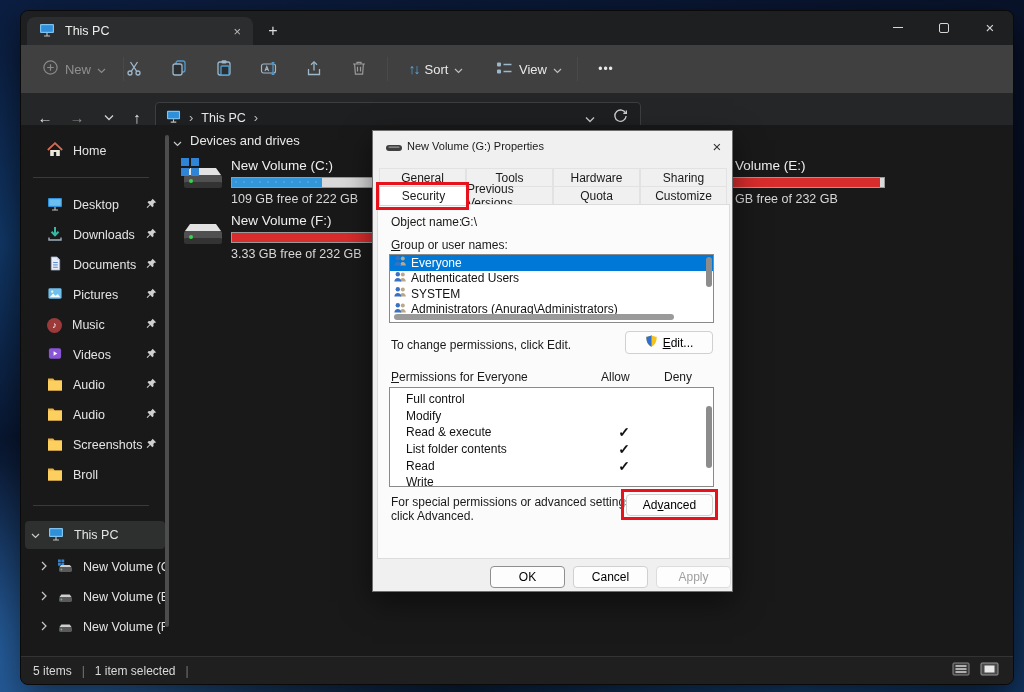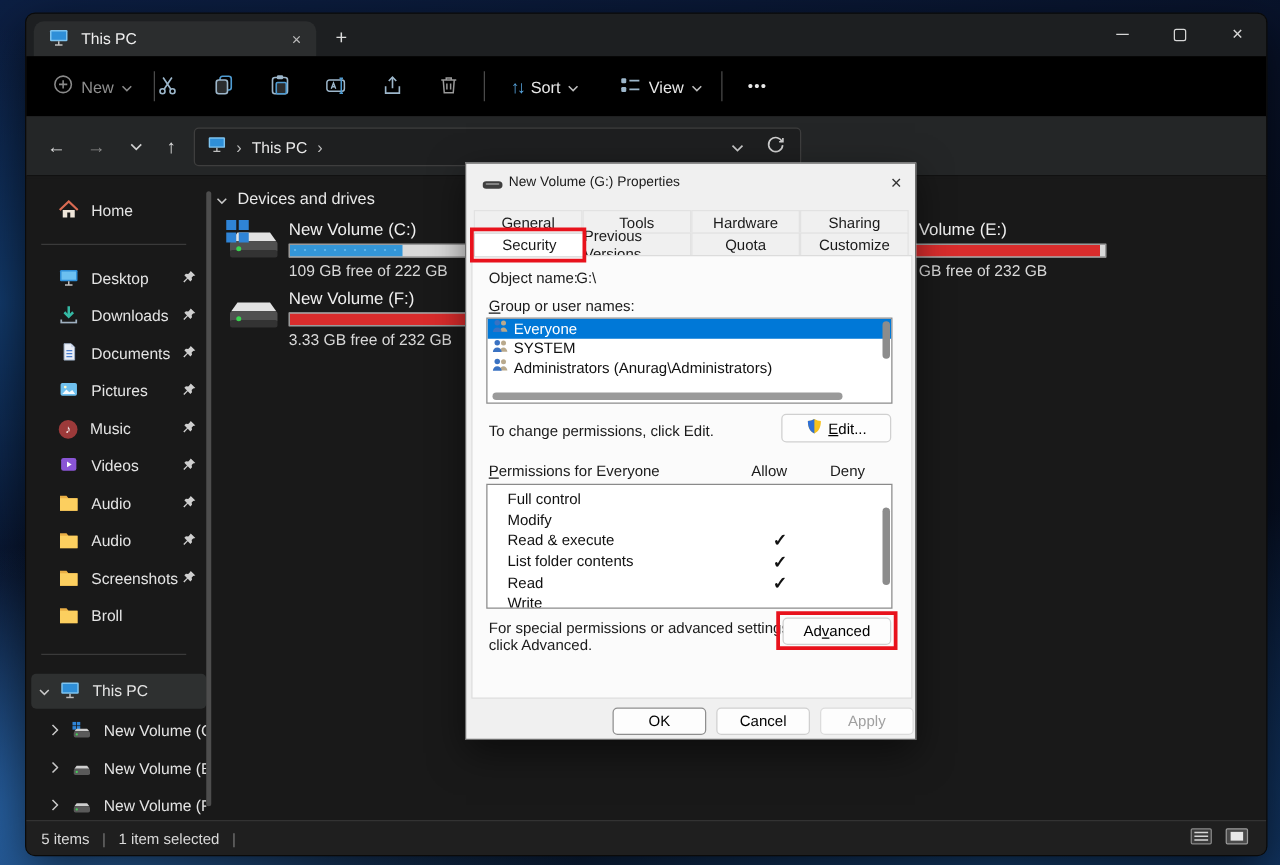--- a/index.html
+++ b/index.html
@@ -12,27 +12,27 @@
       linear-gradient(155deg,#0c1f43 0%,#081229 45%,#060d1e 70%,#0a1c3c 100%);}
   .abs{position:absolute}
   .win{position:absolute;left:20px;top:10px;width:994px;height:675px;border-radius:8px;
     background:#191919;box-shadow:0 14px 40px rgba(0,0,0,.65);overflow:hidden;border:1px solid #0a0a0a}
   .tabbar{position:absolute;left:0;top:0;width:100%;height:34px;background:#1d1f21}
   .tab{position:absolute;left:6px;top:6px;width:226px;height:28px;background:#2b2d2e;border-radius:8px 8px 0 0;
     display:flex;align-items:center;color:#eee;font-size:12.5px}
   .tabplus{position:absolute;left:240px;top:8px;width:24px;height:24px;display:flex;align-items:center;justify-content:center;color:#ddd;font-size:16px}
   .wctrls{position:absolute;right:0;top:0;height:33px;display:flex}
   .wc{width:46px;height:33px;display:flex;align-items:center;justify-content:center;color:#d6d6d6;font-size:13px}
-  .toolbar{position:absolute;left:0;top:34px;width:100%;height:48px;background:#000000}
+  .toolbar{position:absolute;left:0;top:34px;width:100%;height:48px;background:#404040}
   .tbtn{position:absolute;top:8px;height:32px;display:flex;align-items:center;justify-content:center;gap:6px;border-radius:4px;color:#e8e8e8;font-size:13px}
   .tsep{position:absolute;top:12px;width:1px;height:24px;background:#4a4a4a}
   .addr{position:absolute;left:0;top:82px;width:100%;height:48px;background:#242627;border-bottom:1px solid #111}
   .navb{position:absolute;top:10px;width:28px;height:28px;display:flex;align-items:center;justify-content:center;font-size:15px;color:#e0e0e0;border-radius:4px}
   .field{position:absolute;top:9px;height:31px;background:#1e1f20;border:1px solid #3e3e3e;border-radius:4px;display:flex;align-items:center}
-  .body{position:absolute;left:0;top:132px;width:100%;height:517px;background:#191919}
+  .body{position:absolute;left:0;top:114px;width:100%;height:517px;background:#191919}
   .sidebar{position:absolute;left:0;top:0;width:148px;height:100%}
   .sitem{position:absolute;left:4px;width:140px;height:28px;display:flex;align-items:center;color:#e4e4e4;font-size:12.5px;border-radius:4px}
   .sitem .lbl{margin-left:10px;white-space:nowrap;overflow:hidden;flex:1}
   .ssep{position:absolute;left:12px;width:116px;height:1px;background:#3a3a3a}
   .pin{margin-right:8px;flex:none}
   .main{position:absolute;left:148px;top:0;right:0;height:100%}
   .gtxt{color:#e8e8e8;font-size:13px}
   .drivename{position:absolute;color:#efefef;font-size:13.5px;white-space:nowrap}
   .drivefree{position:absolute;color:#d8d8d8;font-size:12.5px;white-space:nowrap}
   .bar{position:absolute;height:11px;background:#d9d9d9;border:1px solid #9a9a9a;width:186px}
@@ -461,20 +461,29 @@
             </svg></span>
         <span>Everyone</span>
       </div>
       <div class="grow">
         <span style="margin-right:4px"><svg width="14" height="12" viewBox="0 0 14 12">
               <circle cx="9.8" cy="3.4" r="2" fill="#b9a98c"></circle>
               <path d="M6.8 10.4c.3-2.2 1.5-3.4 3-3.4 1.6 0 2.8 1.3 3.1 3.4z" fill="#b9a98c"></path>
               <circle cx="4.8" cy="3.2" r="2.2" fill="#3a72c2"></circle>
               <path d="M1.3 10.6c0-2.3 1.6-3.7 3.5-3.7s3.5 1.4 3.5 3.7z" fill="#3a72c2"></path>
             </svg></span>
+        <span>Authenticated Users</span>
+      </div>
+      <div class="grow">
+        <span style="margin-right:4px"><svg width="14" height="12" viewBox="0 0 14 12">
+              <circle cx="9.8" cy="3.4" r="2" fill="#b9a98c"></circle>
+              <path d="M6.8 10.4c.3-2.2 1.5-3.4 3-3.4 1.6 0 2.8 1.3 3.1 3.4z" fill="#b9a98c"></path>
+              <circle cx="4.8" cy="3.2" r="2.2" fill="#3a72c2"></circle>
+              <path d="M1.3 10.6c0-2.3 1.6-3.7 3.5-3.7s3.5 1.4 3.5 3.7z" fill="#3a72c2"></path>
+            </svg></span>
         <span>SYSTEM</span>
       </div>
       <div class="grow">
         <span style="margin-right:4px"><svg width="14" height="12" viewBox="0 0 14 12">
               <circle cx="9.8" cy="3.4" r="2" fill="#b9a98c"></circle>
               <path d="M6.8 10.4c.3-2.2 1.5-3.4 3-3.4 1.6 0 2.8 1.3 3.1 3.4z" fill="#b9a98c"></path>
               <circle cx="4.8" cy="3.2" r="2.2" fill="#3a72c2"></circle>
               <path d="M1.3 10.6c0-2.3 1.6-3.7 3.5-3.7s3.5 1.4 3.5 3.7z" fill="#3a72c2"></path>
             </svg></span>
         <span>Administrators (Anurag\Administrators)</span>

